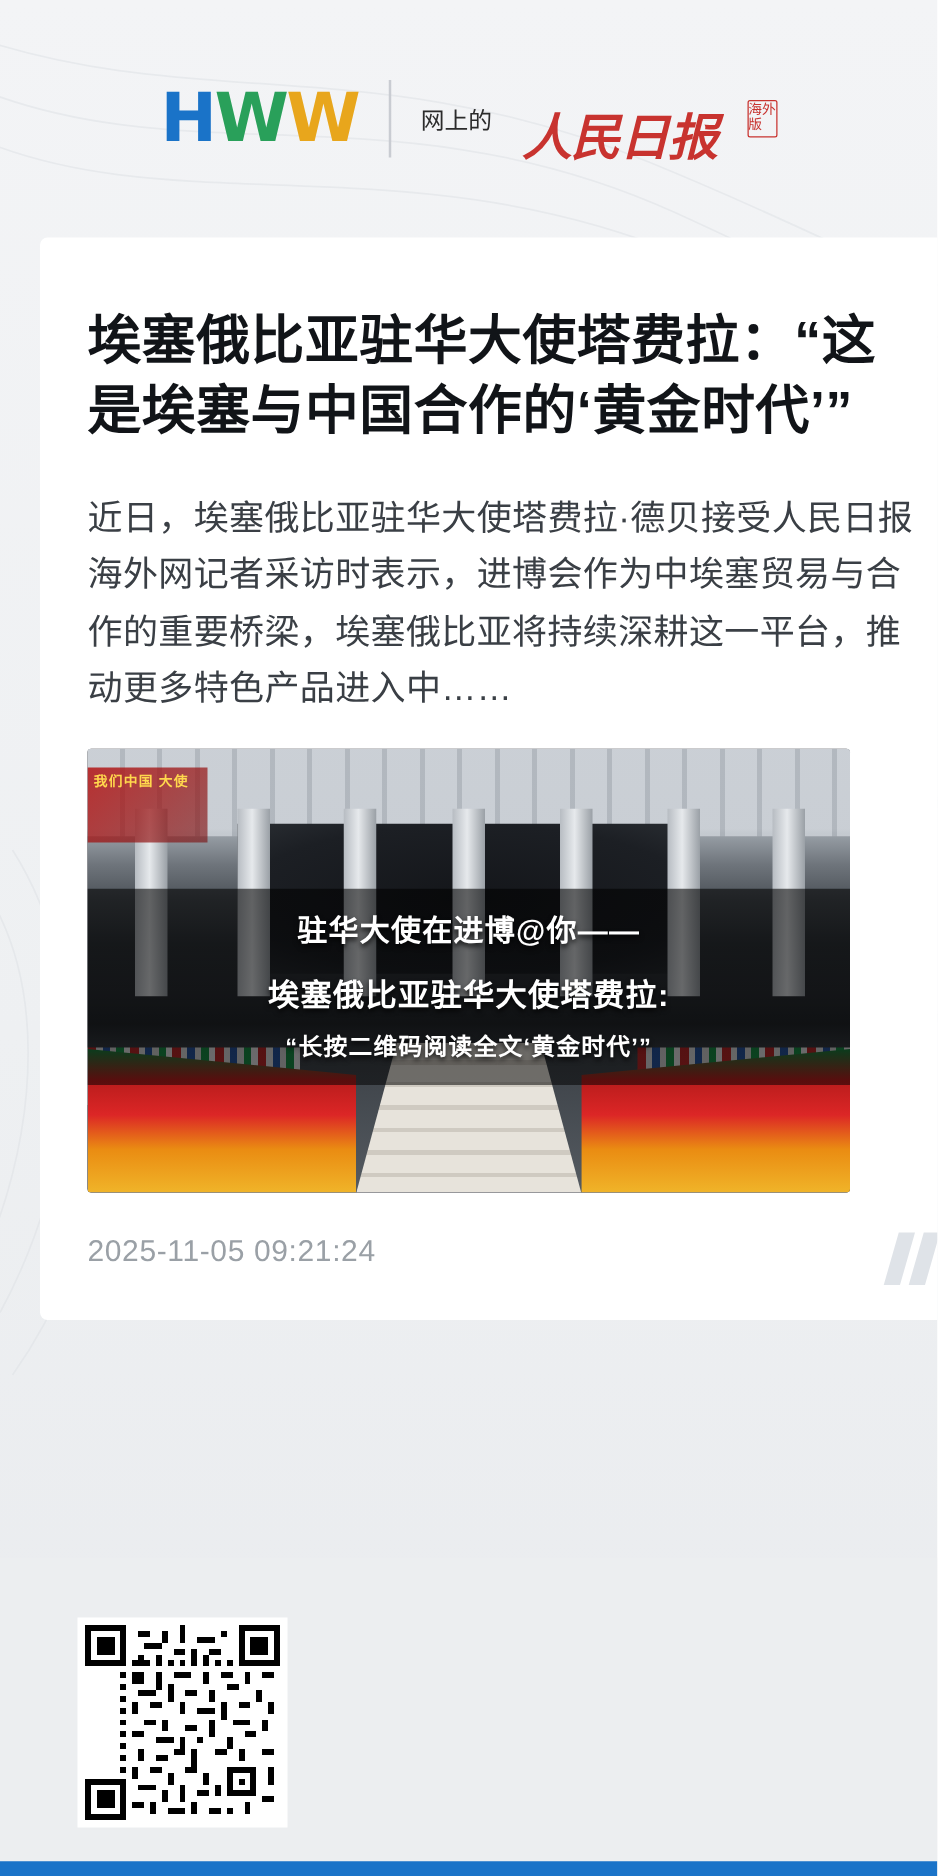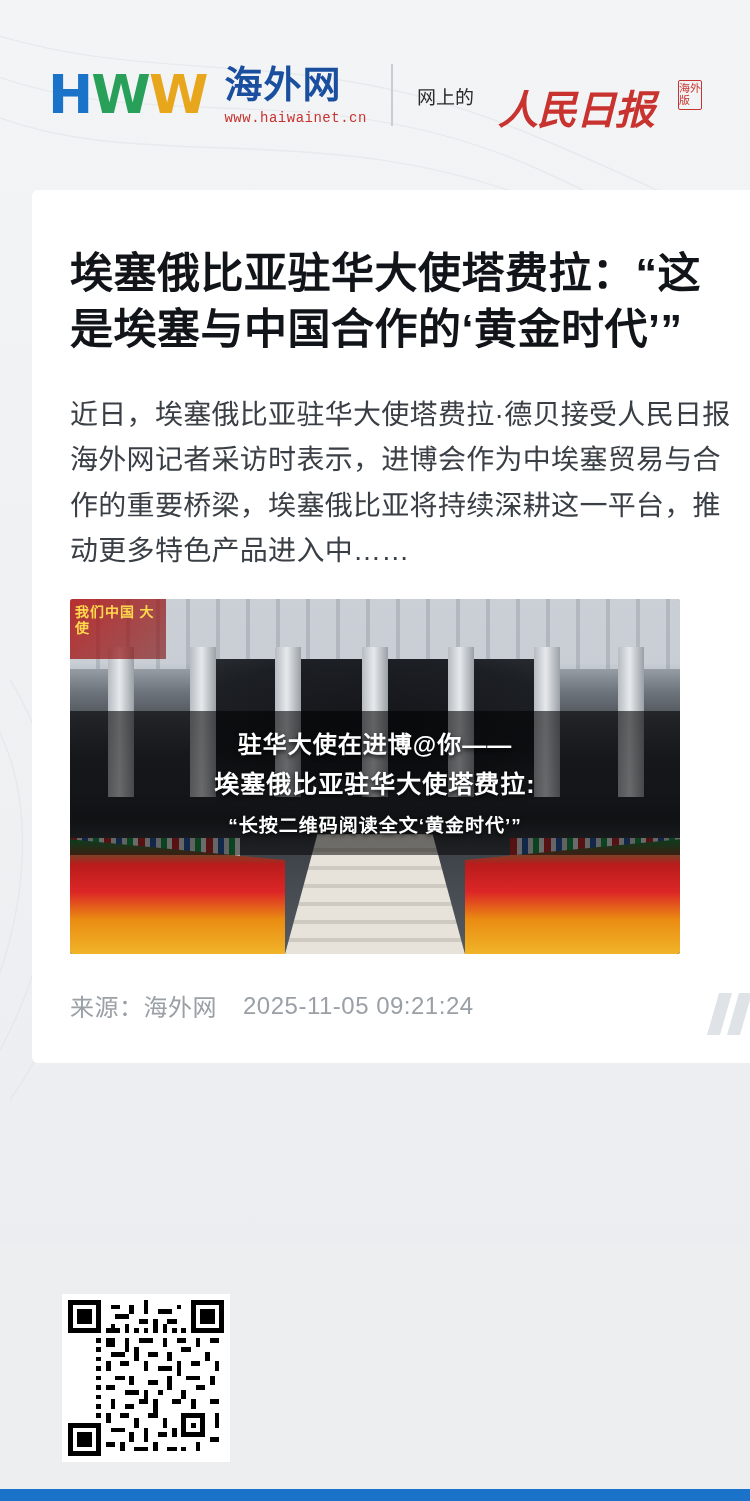--- a/index.html
+++ b/index.html
@@ -218,45 +218,44 @@
       #e8e8e8 18px, #e8e8e8 23px,
       #119944 23px, #119944 29px,
       #ffffff 29px, #ffffff 34px);
     opacity: .85;
   }
   .flags.left { left: 0; }
   .flags.right { right: 0; }
 
   .thumb-corner {
     position: absolute;
-    top: 0; left: 0;
+    top: 15px; left: 0;
     width: 96px;
     height: 60px;
     background: linear-gradient(135deg, rgba(180,20,20,.85), rgba(120,10,10,.6));
     color: #ffd84d;
-    font-size: 14px;
+    font-size: 11px;
     line-height: 1.15;
     padding: 6px 5px;
     box-sizing: border-box;
     font-weight: 700;
     letter-spacing: 1px;
-    font-family: Liberation Serif, serif;
   }
   .thumb-overlay {
     position: absolute;
     left: 0; right: 0;
     top: 112px;
     padding: 14px 20px 18px 20px;
     background: linear-gradient(180deg, rgba(0,0,0,.58), rgba(0,0,0,.52));
     text-align: center;
     color: #ffffff;
     font-weight: 700;
     text-shadow: 0 2px 4px rgba(0,0,0,.8);
   }
-  .ov-l1 { font-size: 24px; letter-spacing: 1px; margin-bottom: 4px; }
+  .ov-l1 { font-size: 24px; letter-spacing: 1px; margin-bottom: 16px; }
   .ov-l2 { font-size: 25px; letter-spacing: 1px; margin-bottom: 10px; }
   .ov-l3 { font-size: 19px; letter-spacing: 1px; }
 
   
   .meta {
     margin-top: 34px;
     font-size: 24px;
     color: #9aa0a6;
     letter-spacing: .5px;
     display: flex;
@@ -338,24 +337,20 @@
 
   <div class="header">
     <div class="logo-row">
 
       <div class="hww-mark">
         <span class="hww-h">H</span>
         <span class="hww-w1">W</span>
         <span class="hww-w2">W</span>
       </div>
 
-      <div class="brand-cn">
-        <div class="big">海外网</div>
-        <div class="url">www.haiwainet.cn</div>
-      </div>
 
       <div class="divider-v"></div>
 
       <div class="rmrb">
         <div class="small">网上的</div>
         <div class="rm-logo">人民日报</div>
         <div class="hw-badge">
           <span>海外</span>
           <span>版</span>
         </div>
@@ -394,21 +389,20 @@
 大使</div>
 
       <div class="thumb-overlay">
         <div class="ov-l1">驻华大使在进博@你——</div>
         <div class="ov-l2">埃塞俄比亚驻华大使塔费拉:</div>
         <div class="ov-l3">“长按二维码阅读全文‘黄金时代’”</div>
       </div>
     </div>
 
     <div class="meta">
-      <span>来源：海外网</span>
       <span>2025-11-05 09:21:24</span>
     </div>
 
     <div class="quote-mark">
       <i></i>
         <i></i>
     </div>
   </div>
 
   <div class="footer">

